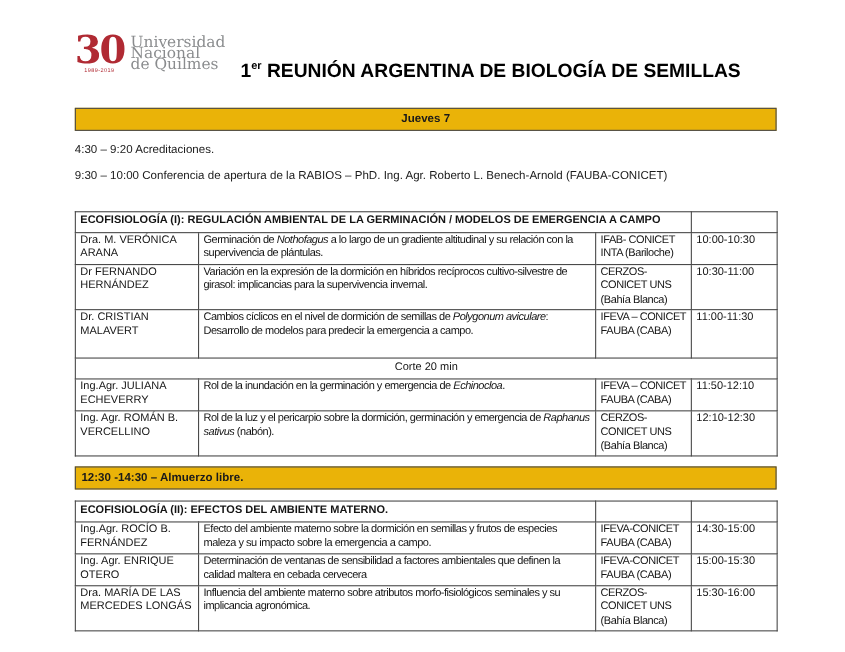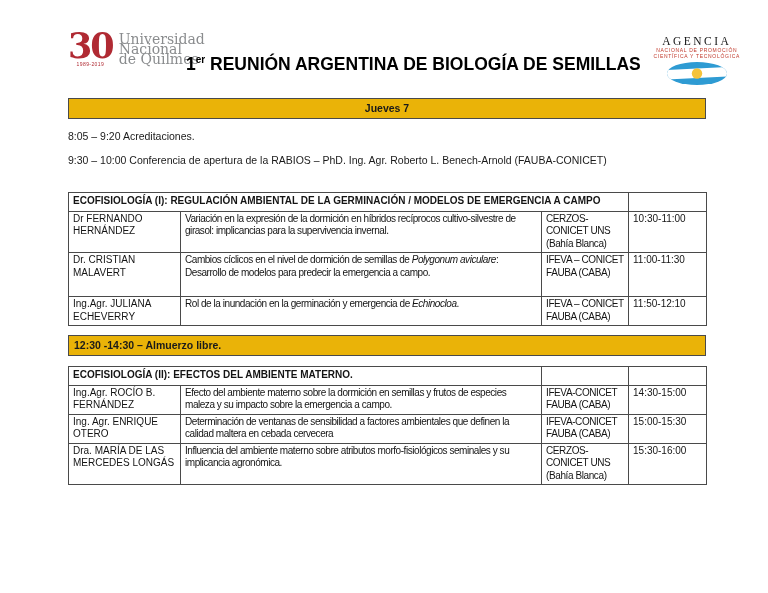--- a/index.html
+++ b/index.html
@@ -78,75 +78,73 @@
         </div>
         <div class="unq-lines">
           <span>Universidad</span>
           <span>Nacional</span>
           <span>de Quilmes</span>
         </div>
       </div>
 
       <div class="doc-title"><span>1</span><sup>er</sup><span> REUNIÓN ARGENTINA DE BIOLOGÍA DE SEMILLAS</span></div>
 
-      <div class="agencia">
-        <span class="ag-name">AGENCIA</span>
-        <span class="ag-sub">NACIONAL DE PROMOCIÓN</span>
-        <span class="ag-sub">CIENTÍFICA Y TECNOLÓGICA</span>
-        <svg class="ag-ellipse" width="62" height="25" viewBox="0 0 62 25">
-          <defs>
-              <clipPath id="ecl">
-                <ellipse cx="31" cy="12.5" rx="30" ry="11.5"></ellipse>
-              </clipPath>
-            </defs>
-          <g clip-path="url(#ecl)">
-            <rect width="62" height="25" fill="#2E9BD3"></rect>
-            <rect y="7.5" width="62" height="9.5" fill="#ffffff" transform="rotate(-3 31 12.5)"></rect>
-            <circle cx="31" cy="12.5" r="5.2" fill="#F5C33B"></circle>
-          </g>
-        </svg>
-      </div>
     </div>
 
     <div class="bar centered">Jueves 7</div>
 
     <div class="intro">
-      <p>8:05 – 9:20 Acreditaciones.</p>
+      <p>4:30 – 9:20 Acreditaciones.</p>
       <p>9:30 – 10:00 Conferencia de apertura de la RABIOS – PhD. Ing. Agr. Roberto L. Benech-Arnold (FAUBA-CONICET)</p>
     </div>
 
     <table class="session session1">
       <colgroup>
           <col class="c-speaker">
           <col class="c-talk">
           <col class="c-aff">
           <col class="c-time">
         </colgroup>
       <tbody>
           <tr>
         <td class="session-header" colspan="3">ECOFISIOLOGÍA (I): REGULACIÓN AMBIENTAL DE LA GERMINACIÓN / MODELOS DE EMERGENCIA A CAMPO</td>
         <td></td>
       </tr>
       <tr>
+        <td>Dra. M. VERÓNICA ARANA</td>
+        <td class="talk">Germinación de <i>Nothofagus</i> a lo largo de un gradiente altitudinal y su relación con la supervivencia de plántulas.</td>
+        <td class="aff">IFAB- CONICET INTA (Bariloche)</td>
+        <td>10:00-10:30</td>
+      </tr>
+      <tr>
         <td>Dr FERNANDO HERNÁNDEZ</td>
         <td class="talk">Variación en la expresión de la dormición en híbridos recíprocos cultivo-silvestre de girasol: implicancias para la supervivencia invernal.</td>
         <td class="aff">CERZOS-CONICET UNS (Bahía Blanca)</td>
         <td>10:30-11:00</td>
       </tr>
       <tr class="row-tall">
         <td>Dr. CRISTIAN MALAVERT</td>
         <td class="talk">Cambios cíclicos en el nivel de dormición de semillas de <i>Polygonum aviculare</i>: Desarrollo de modelos para predecir la emergencia a campo.</td>
         <td class="aff">IFEVA – CONICET FAUBA (CABA)</td>
         <td>11:00-11:30</td>
       </tr>
+      <tr class="break-row">
+        <td colspan="4">Corte 20 min</td>
+      </tr>
       <tr>
         <td>Ing.Agr. JULIANA ECHEVERRY</td>
         <td class="talk">Rol de la inundación en la germinación y emergencia de <i>Echinocloa</i>.</td>
         <td class="aff">IFEVA – CONICET FAUBA (CABA)</td>
         <td>11:50-12:10</td>
+      </tr>
+      <tr>
+        <td>Ing. Agr. ROMÁN B. VERCELLINO</td>
+        <td class="talk">Rol de la luz y el pericarpio sobre la dormición, germinación y emergencia de <i>Raphanus sativus</i> (nabón).</td>
+        <td class="aff">CERZOS-CONICET UNS (Bahía Blanca)</td>
+        <td>12:10-12:30</td>
       </tr>
     </tbody>
       </table>
 
     <div class="bar lunch">12:30 -14:30 – Almuerzo libre.</div>
 
     <table class="session session2">
       <colgroup>
           <col class="c-speaker">
           <col class="c-talk">

